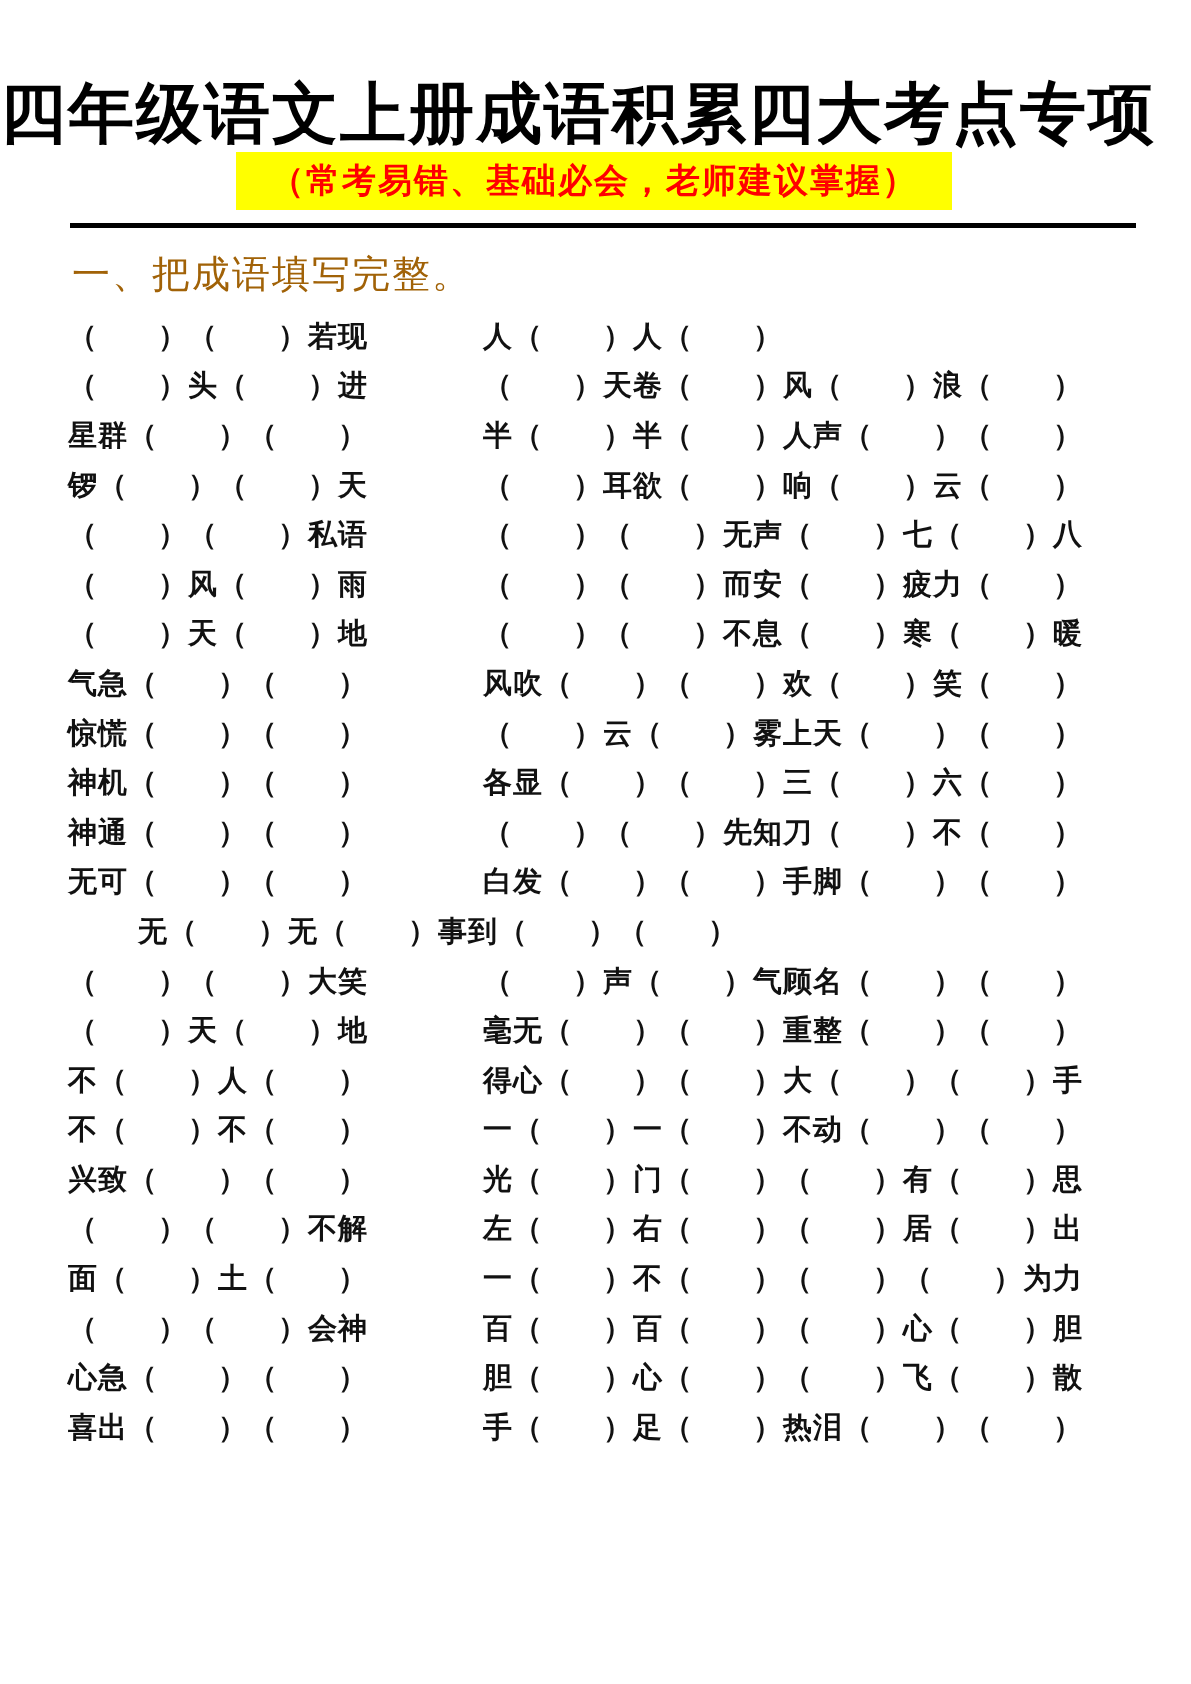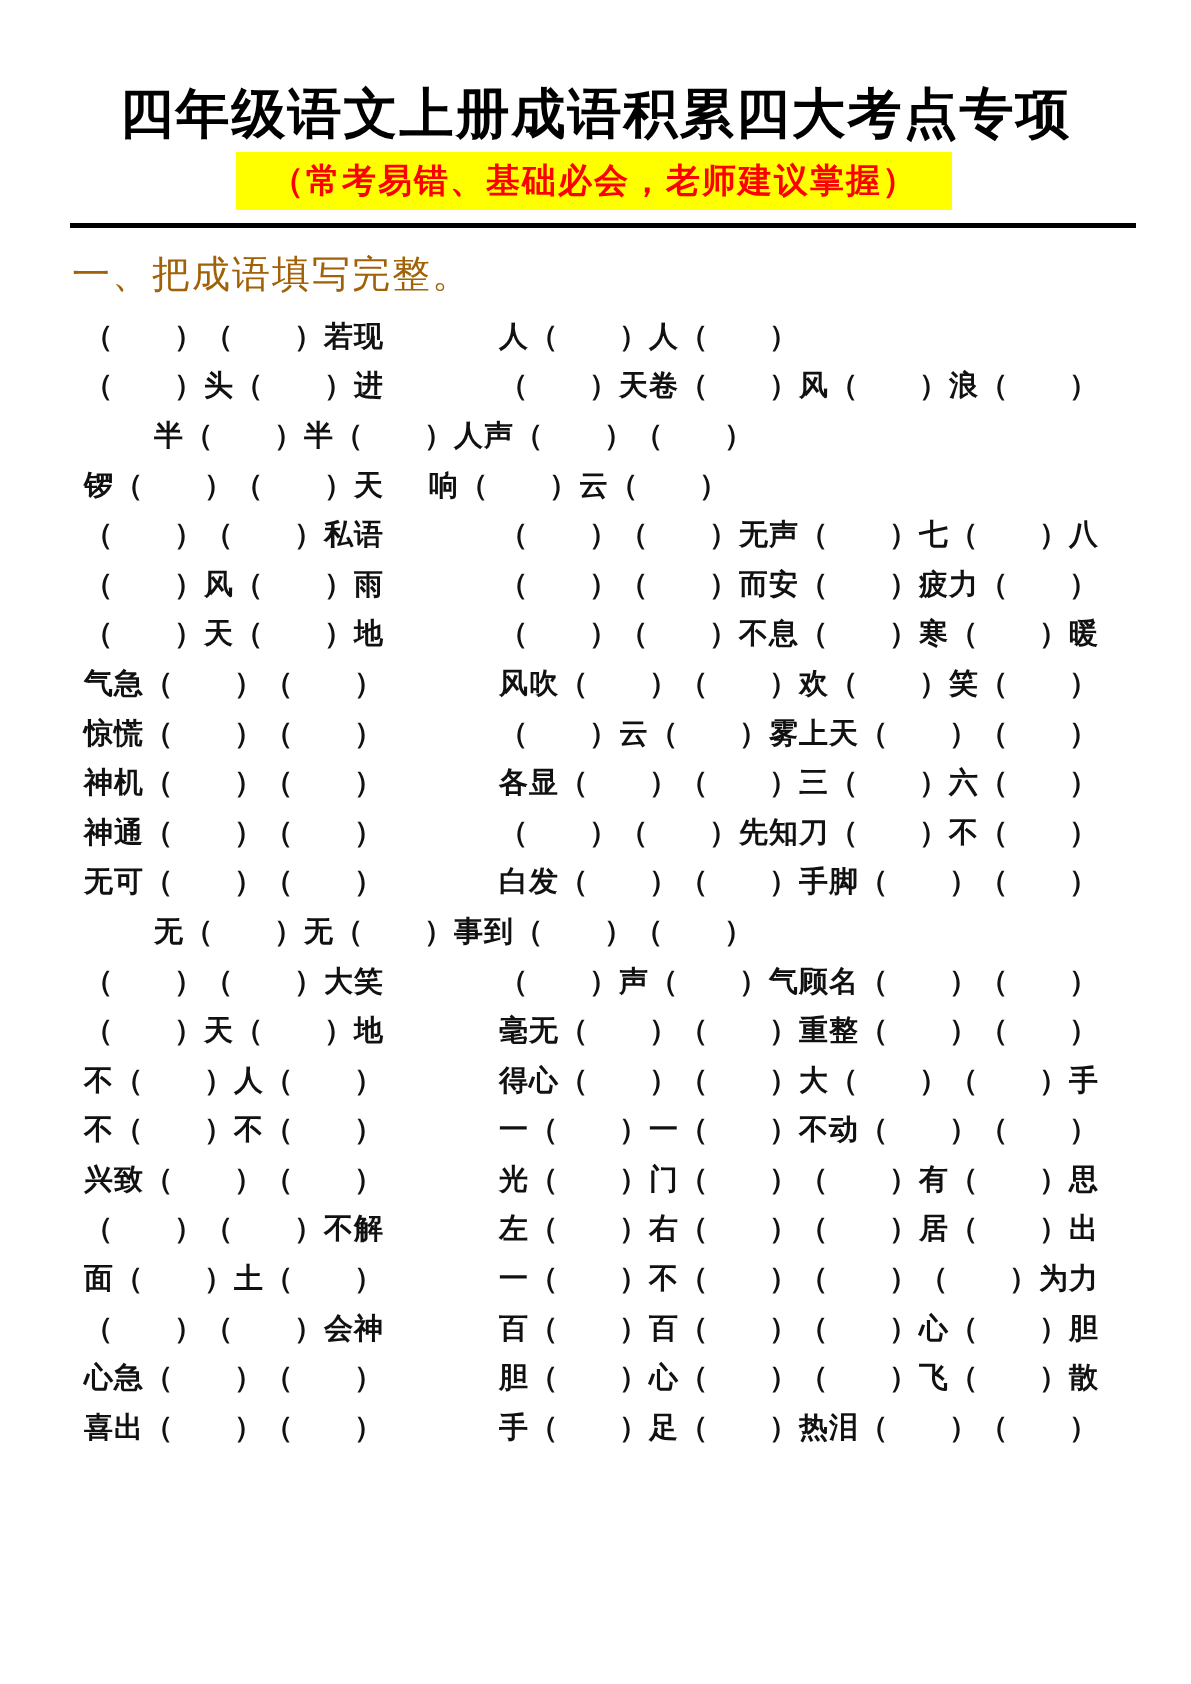--- a/index.html
+++ b/index.html
@@ -1,28 +1,28 @@
 <!DOCTYPE html>
 <html><head>
 <meta charset="utf-8">
 <style>
   html, body { margin: 0; padding: 0; background: #ffffff; }
   body { width: 1191px; height: 1684px; position: relative; overflow: hidden;
          font-family: "DejaVu Serif", "Liberation Serif", serif; color: #111; }
-  .title { position: absolute; left: 0; width: 1191px; top: 78px; text-align: center;
+  .title { position: absolute; left: 0; width: 1191px; top: 78px; text-align: left;
            font-family: "DejaVu Sans", "Liberation Sans", sans-serif; font-weight: bold;
-           font-size: 54px; letter-spacing: 2px; color: #000; line-height: 72px; }
+           font-size: 66px; letter-spacing: 2px; color: #000; line-height: 72px; }
   .subtitle-box { position: absolute; left: 236px; top: 152px; width: 716px; height: 58px;
                   background: #ffff00; display: flex; align-items: center; justify-content: center; }
   .subtitle { font-family: Liberation Serif, serif; font-weight: bold;
               font-size: 34px; color: #ff0000; letter-spacing: 2px; white-space: nowrap; }
   .rule { position: absolute; left: 70px; top: 223px; width: 1066px; height: 5px; background: #000; }
   .section-heading { position: absolute; left: 72px; top: 246px; font-size: 38px; color: #a16207;
                      font-family: "DejaVu Serif", "Liberation Serif", serif; letter-spacing: 2px; line-height: 56px; }
-  .grid { position: absolute; left: 84px; top: 312px; width: 1070px; }
+  .grid { position: absolute; left: 68px; top: 312px; width: 1070px; }
   .row { display: flex; height: 49.6px; align-items: center; }
   .cell { font-size: 29px; font-weight: bold; white-space: pre; letter-spacing: 1px;
           font-family: "DejaVu Serif", "Liberation Serif", serif; color: #111; }
   .c1 { width: 345px; }
   .c2 { width: 370px; text-align: right; }
   .c3 { width: 355px; }
 </style>
 </head>
 <body>
 
@@ -40,25 +40,27 @@
   <div class="row">
       <span class="cell c1">（　　）（　　）若现</span>
       <span class="cell c2">人（　　）人（　　）</span>
     </div>
   <div class="row">
       <span class="cell c1">（　　）头（　　）进</span>
       <span class="cell c2">（　　）天卷（　　）</span>
       <span class="cell c3">风（　　）浪（　　）</span>
     </div>
   <div class="row">
+      <span class="cell c1">星群（　　）（　　）</span>
       <span class="cell c2">半（　　）半（　　）</span>
       <span class="cell c3">人声（　　）（　　）</span>
     </div>
   <div class="row">
       <span class="cell c1">锣（　　）（　　）天</span>
+      <span class="cell c2">（　　）耳欲（　　）</span>
       <span class="cell c3">响（　　）云（　　）</span>
     </div>
   <div class="row">
       <span class="cell c1">（　　）（　　）私语</span>
       <span class="cell c2">（　　）（　　）无声</span>
       <span class="cell c3">（　　）七（　　）八</span>
     </div>
   <div class="row">
       <span class="cell c1">（　　）风（　　）雨</span>
       <span class="cell c2">（　　）（　　）而安</span>

